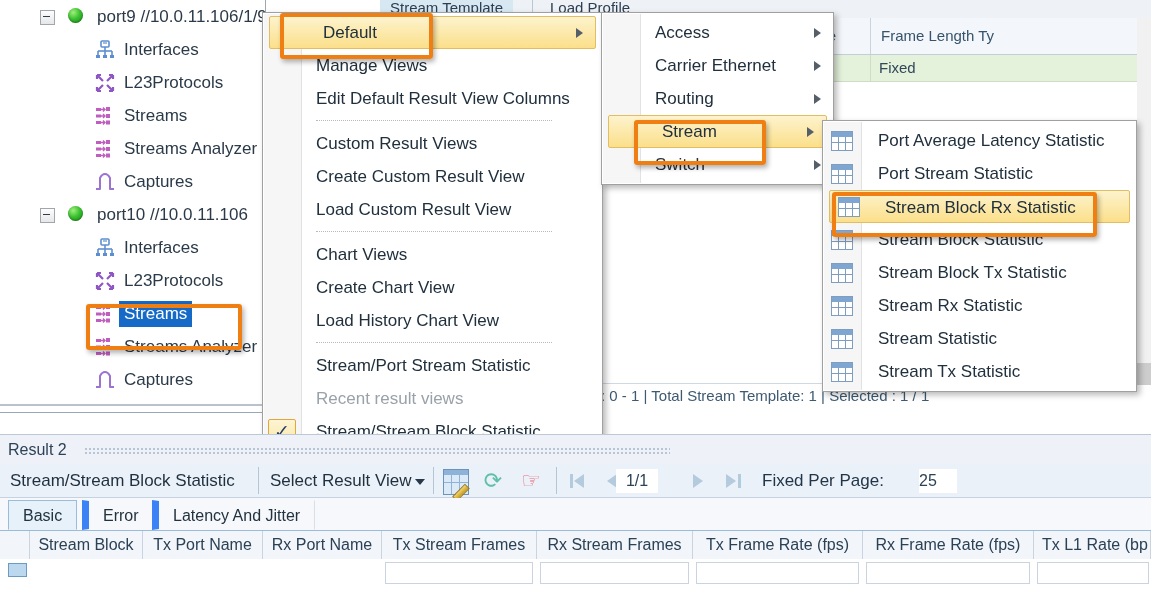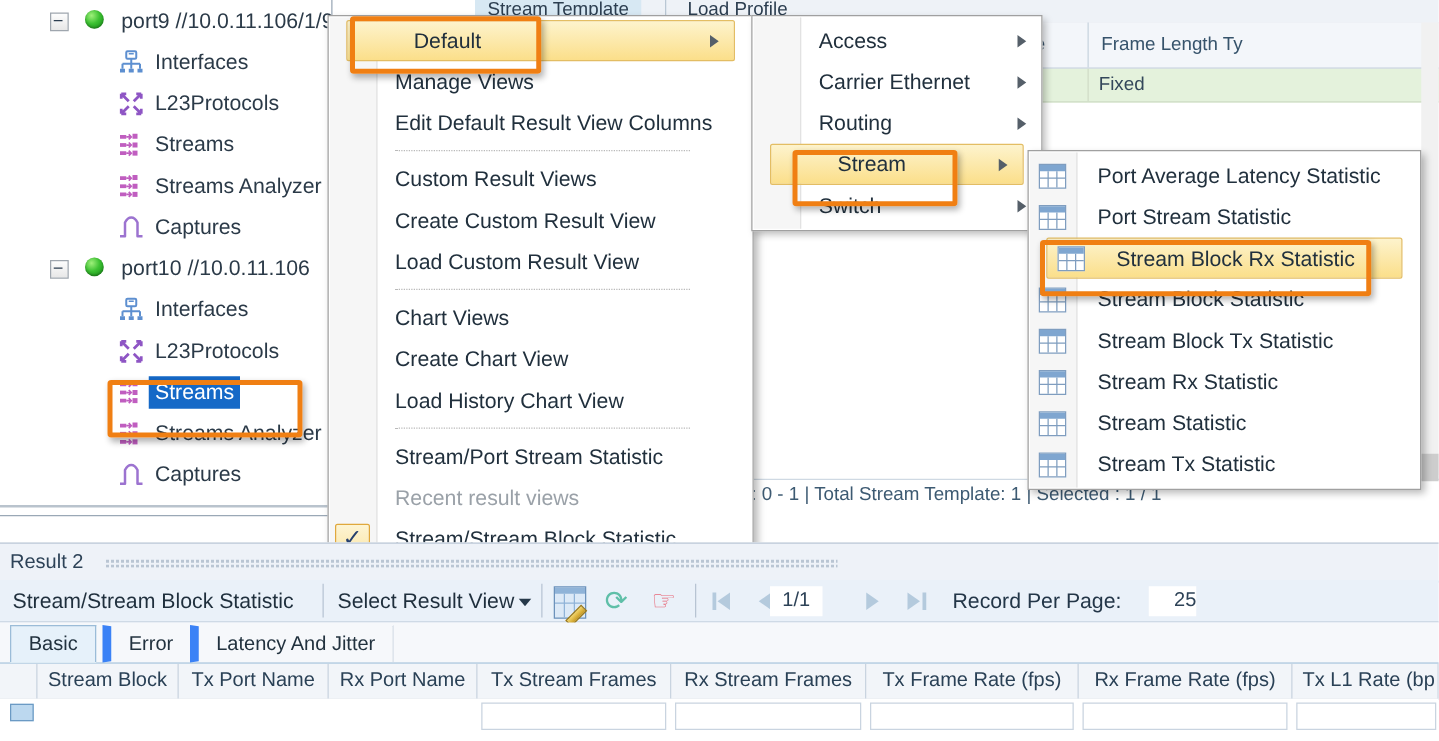--- a/index.html
+++ b/index.html
@@ -137,21 +137,21 @@
   }
   .mitem {
     position: relative; height: 33px; line-height: 33px;
     padding-left: 53px; font-size: 17px; color: #21303d;
     white-space: nowrap; box-sizing: border-box;
   }
   .mitem.highlight {
     background: linear-gradient(#fdf3cd, #fbdf8a);
     border: 1px solid #e3bd63;
     border-radius: 2px;
-    margin: 0 14px;
+    margin: 0 6px;
     height: 33px; line-height: 31px;
   }
   .mitem.disabled { color: #9aa1a8; }
   .mitem .arrow {
     position: absolute; right: 12px; top: 50%; margin-top: -5px;
     width: 0; height: 0;
     border-left: 7px solid #555f69;
     border-top: 5px solid transparent;
     border-bottom: 5px solid transparent;
   }
@@ -233,21 +233,21 @@
   .pg-box {
     position:absolute; top: 5px; width: 42px; height: 24px; line-height: 24px;
     background:#ffffff; text-align:center; font-size: 16px; color:#2d4257;
   }
   .rpp-label {
     position:absolute; top: 0; height: 33px; line-height: 33px; font-size: 17px; color:#233648;
     white-space: nowrap;
   }
   .rpp-box {
     position:absolute; top: 5px; width: 38px; height: 24px; line-height: 24px;
-    background:#ffffff; text-align:right; font-size: 16px; color:#2d4257;
+    background:#ffffff; text-align:left; font-size: 16px; color:#2d4257;
   }
 
   .subtabs {
     position:absolute; left: 0; top: 64px; width: 1151px; height: 32px;
     background: #f6f8fb; border-bottom: 1px solid #9bbcd8;
   }
   .subtab {
     position:absolute; top: 2px; height: 30px; line-height: 30px; padding: 0 14px;
     font-size: 16px; color: #22323f; box-sizing: border-box; white-space: nowrap;
     border: 1px solid transparent;
@@ -644,21 +644,21 @@
       </div>
       <div class="pg-box" style="left:616px;">1/1</div>
       <div class="pg-next" style="left:688px;">
         <span class="tri tri-r" style="left:5px;"></span>
       </div>
       <div class="pg-last" style="left:722px;">
         <span class="tri tri-r" style="left:4px;"></span>
         <span class="bar-v" style="left:16px;"></span>
       </div>
 
-      <div class="rpp-label" style="left:762px;">Record Per Page:</div>
+      <div class="rpp-label" style="left:762px;">Fixed Per Page:</div>
       <div class="rpp-box" style="left:919px;">25</div>
     </div>
 
     <div class="subtabs">
       <div class="subtab active" style="left:8px;">Basic</div>
       <div class="subtab plain" style="left:82px;">Error</div>
       <div class="subtab plain" style="left:152px;">Latency And Jitter</div>
     </div>
 
     <div class="btable-head">

